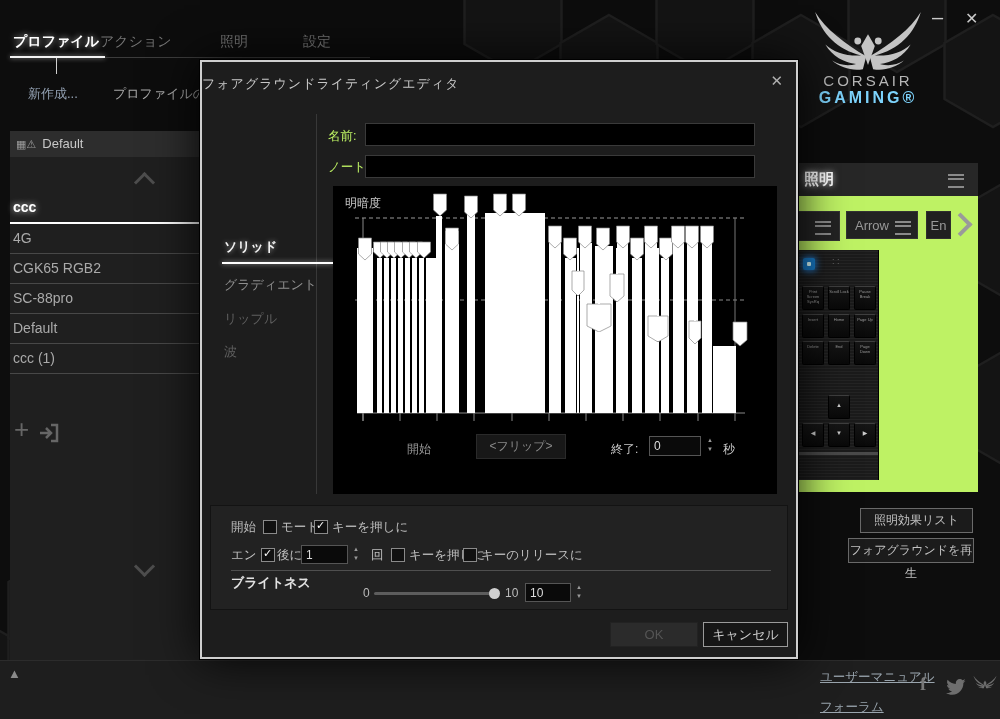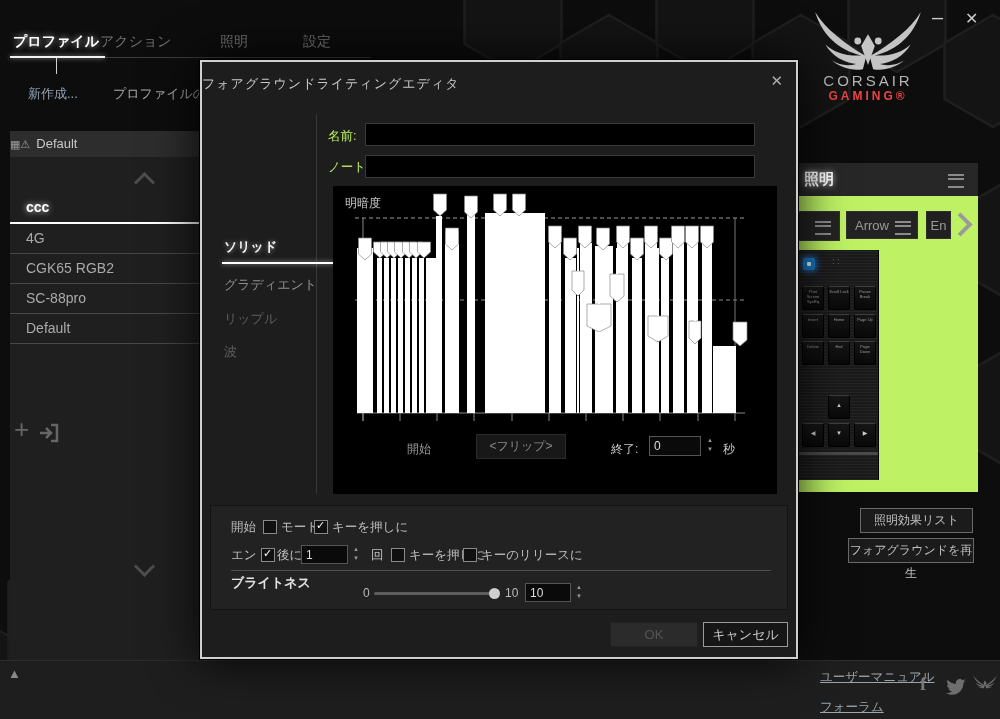--- a/index.html
+++ b/index.html
@@ -14,31 +14,31 @@
   #tab-underline-active{left:10px;top:56px;width:95px;height:2px;background:#f2f2f2;z-index:2;box-shadow:0 0 5px rgba(255,255,255,.6);}
   #tab-underline-rest{left:105px;top:57px;width:265px;height:1px;background:#3c3c3c;z-index:2;}
   #tab-notch{left:56px;top:58px;width:1px;height:16px;background:#cfcfcf;z-index:2;}
   #toolbar-new{left:28px;top:85px;font-size:13px;color:#93a1b3;z-index:2;}
   #toolbar-profile{left:113px;top:85px;font-size:13px;color:#a7a7a7;z-index:2;}
   #win-min{left:932px;top:6px;font-size:20px;color:#c9c9c9;z-index:12;}
   #win-close{left:965px;top:9px;font-size:16px;color:#c9c9c9;z-index:12;}
   
   #logo{left:800px;top:12px;width:136px;text-align:center;z-index:2;}
   #logo-name{font-size:15px;letter-spacing:3px;color:#b6b6b6;margin-top:-2px;}
-  #logo-sub{font-size:12px;font-weight:bold;letter-spacing:3px;color:#ef4444;}
+  #logo-sub{font-size:16px;font-weight:bold;letter-spacing:3px;color:#7dd3fc;}
   
   #sidebar{left:10px;top:131px;width:193px;height:529px;background:#1f1f1f;z-index:2;}
   #device-header{position:absolute;left:0;top:0;width:193px;height:26px;background:#2d2d2d;
-                 line-height:26px;font-size:13px;color:#c8c8c8;box-sizing:border-box;}
+                 line-height:26px;font-size:13px;color:#c8c8c8;padding-left:6px;box-sizing:border-box;}
   #device-icon{color:#999;font-size:11px;margin-right:6px;}
   .chev{position:absolute;width:12px;height:12px;border-left:3px solid #4e4e4e;border-top:3px solid #4e4e4e;}
   #profile-up{left:127px;top:44px;transform:rotate(45deg);}
   #profile-down{left:127px;top:428px;transform:rotate(225deg);}
   #profile-list{position:absolute;left:0;top:62px;width:193px;}
-  .profile-item{height:29px;line-height:29px;font-size:14px;color:#aaa;border-bottom:1px solid #484848;padding-left:16px;}
+  .profile-item{height:29px;line-height:29px;font-size:14px;color:#aaa;border-bottom:1px solid #484848;padding-left:3px;}
   .profile-item.active{color:#fff;font-weight:bold;text-shadow:0 0 6px rgba(255,255,255,.8);border-bottom:2px solid #fff;}
   #sidebar-plus{position:absolute;left:4px;top:288px;font-size:26px;color:#666;line-height:20px;}
   #sidebar-import{position:absolute;left:28px;top:292px;}
   
   #right-tab{left:796px;top:163px;width:182px;height:33px;background:#272727;z-index:2;}
   #right-tab-label{position:absolute;left:8px;top:7px;font-size:15px;font-weight:bold;color:#fff;text-shadow:0 0 6px rgba(255,255,255,.8);}
   .ham{position:absolute;width:16px;height:10px;border-top:2px solid #8a8a8a;border-bottom:2px solid #8a8a8a;}
   .ham::after{content:"";position:absolute;left:0;top:2px;width:16px;height:2px;background:#8a8a8a;}
   #right-tab-ham{right:14px;top:11px;}
   #right-body{left:796px;top:196px;width:182px;height:296px;background:#bef264;z-index:2;}
@@ -171,20 +171,21 @@
 
 <div class="abs" id="sidebar">
   <div id="device-header"><span id="device-icon">▦⚠</span><span>Default</span></div>
   <div class="chev" id="profile-up"></div>
   <div id="profile-list">
       <div class="profile-item active">ccc</div>
       <div class="profile-item">4G</div>
       <div class="profile-item">CGK65 RGB2</div>
       <div class="profile-item">SC-88pro</div>
       <div class="profile-item">Default</div>
+      <div class="profile-item">ccc (1)</div>
     </div>
   <div id="sidebar-plus">+</div>
   <svg id="sidebar-import" width="22" height="20" viewBox="0 0 22 20">
     <path d="M13,2 h6 v16 h-6" fill="none" stroke="#666" stroke-width="2.5"></path>
     <path d="M2,10 h10 M8,5 l5,5 l-5,5" fill="none" stroke="#666" stroke-width="2.5"></path>
   </svg>
   <div class="chev" id="profile-down"></div>
 </div>
 
 <div class="abs" id="right-tab">

